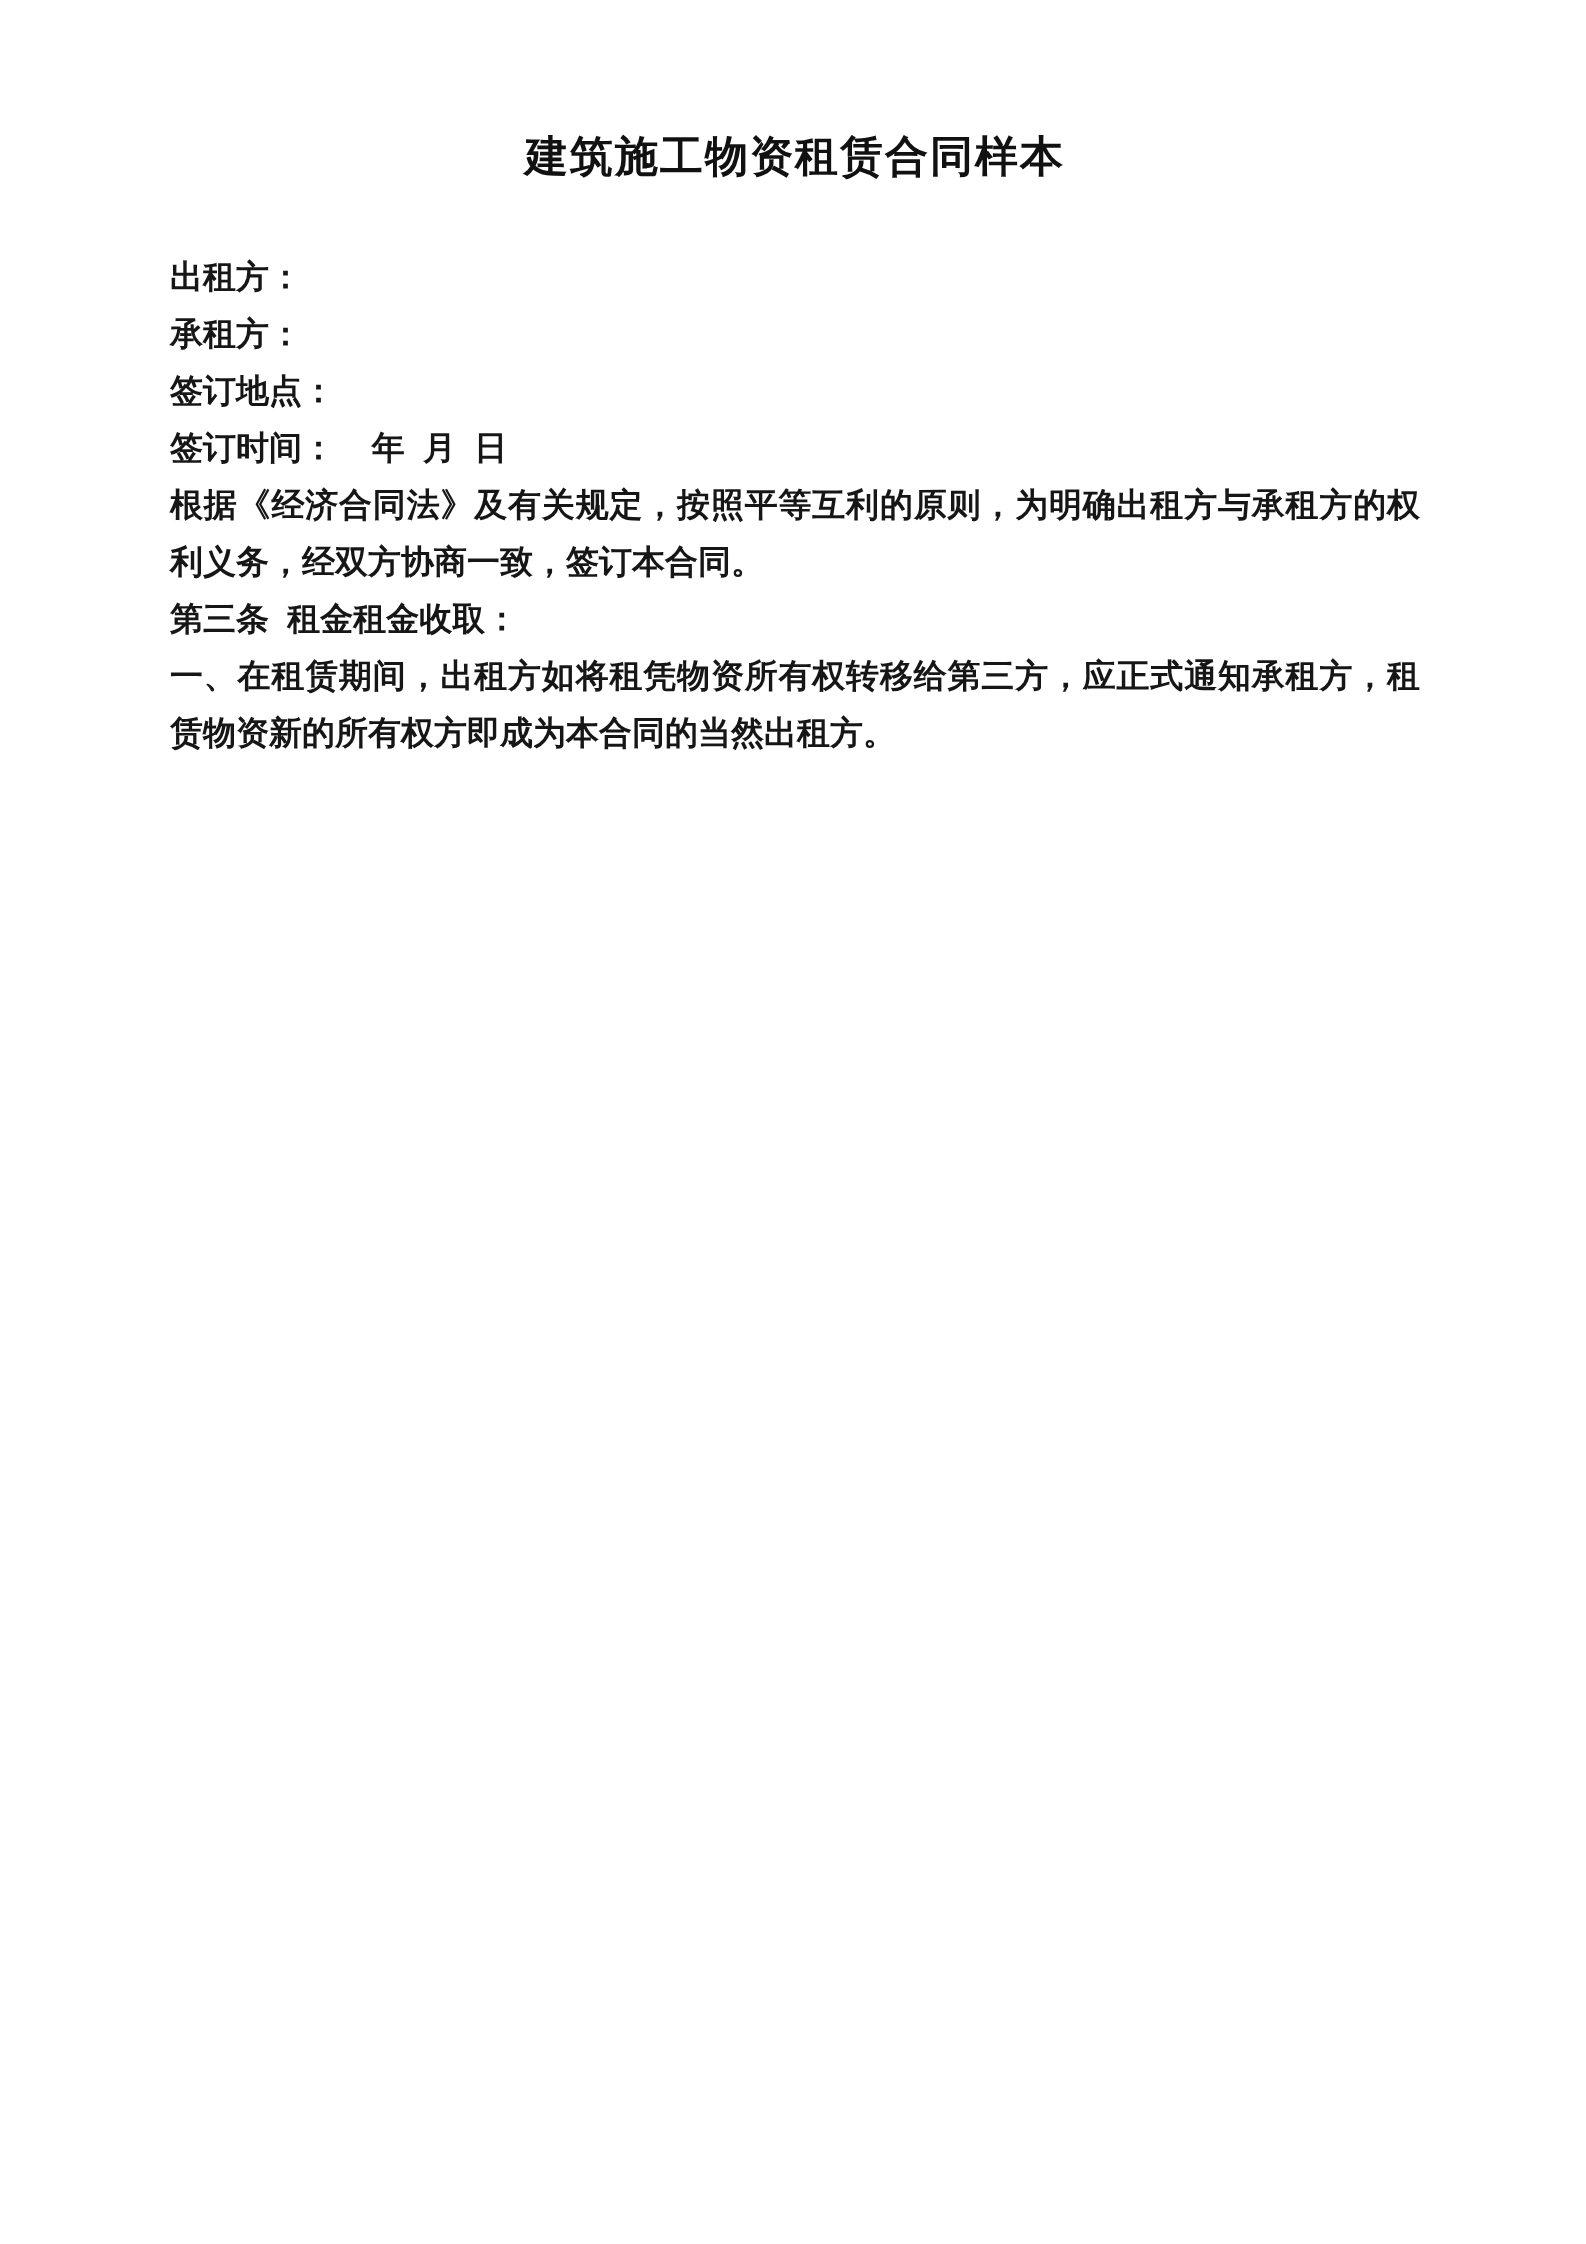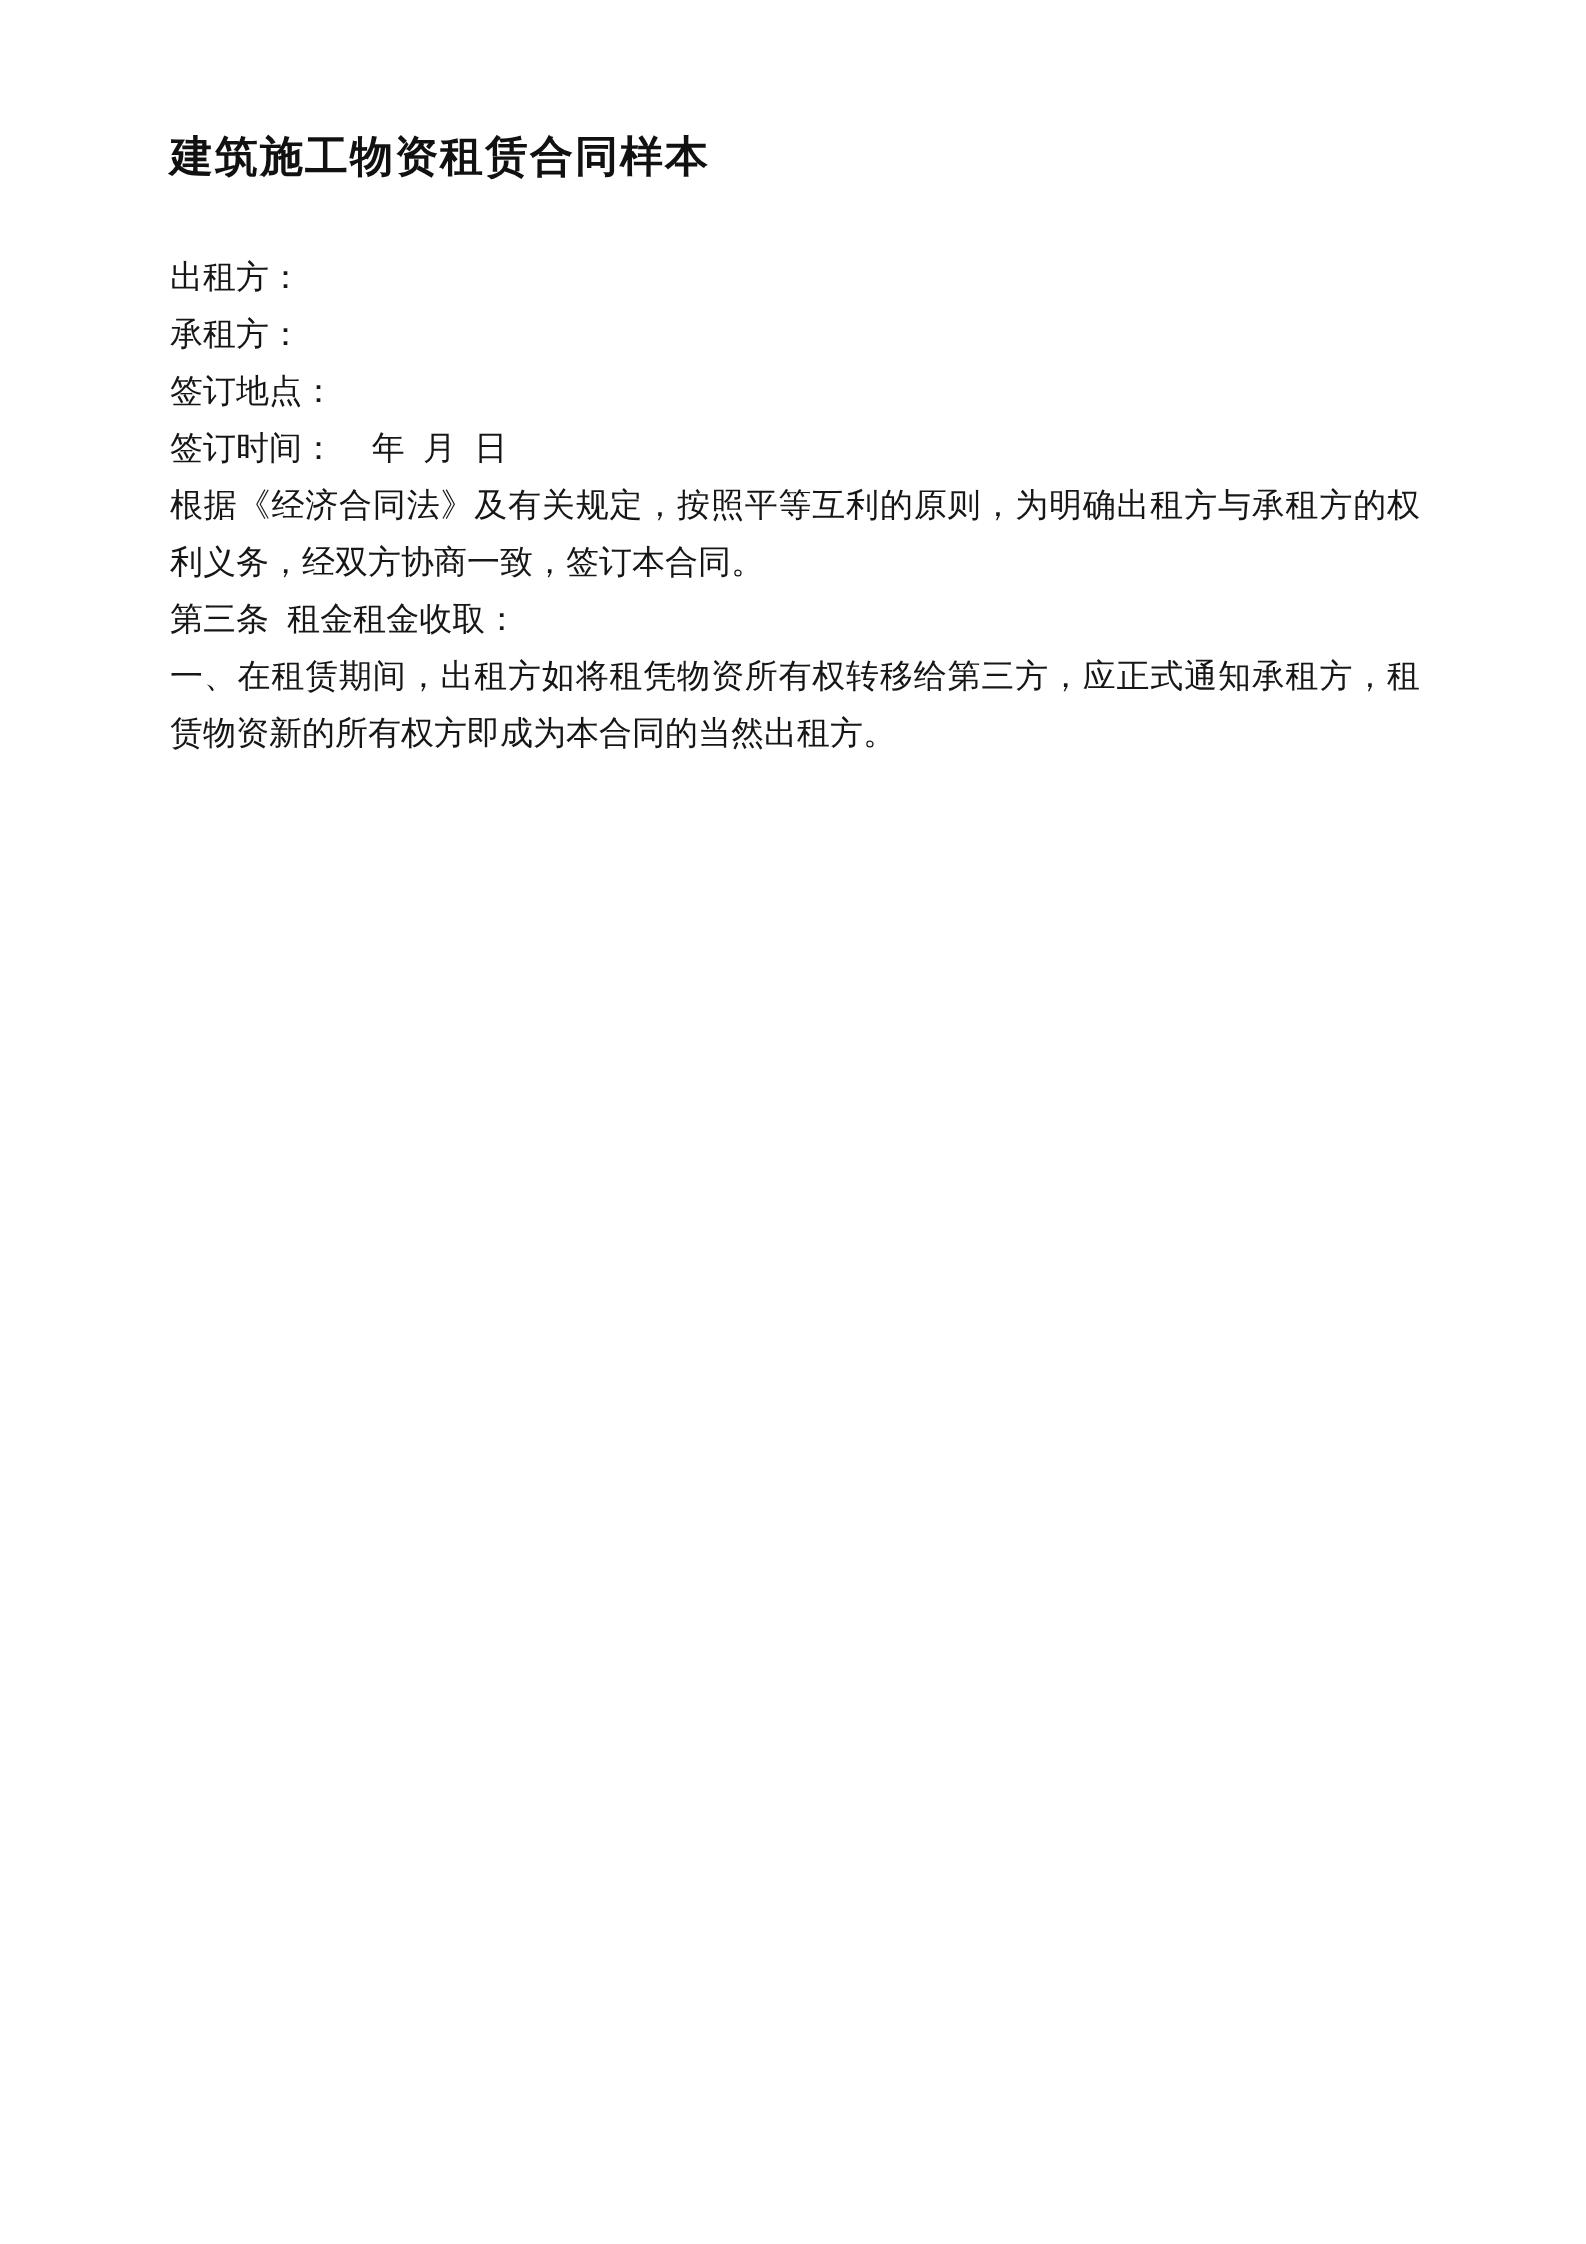--- a/index.html
+++ b/index.html
@@ -14,29 +14,29 @@
     margin: 0 auto;
     background: #ffffff;
     box-sizing: border-box;
     padding: 128px 166px 0 170px;
     font-family: "Liberation Sans", "DejaVu Sans", sans-serif;
     color: #1a1a1a;
   }
   .doc-title {
     font-size: 43px;
     font-weight: 700;
-    text-align: left;
+    text-align: center;
     letter-spacing: 2px;
     margin: 0 0 62px 0;
     color: #111111;
   }
   .doc-body p {
     font-size: 33px;
     line-height: 57px;
-    font-weight: 400;
+    font-weight: 700;
     margin: 0;
     text-align: justify;
     text-justify: inter-ideograph;
     white-space: pre-wrap;
     word-break: break-all;
     color: #161616;
   }
 </style>
 </head>
 <body>

